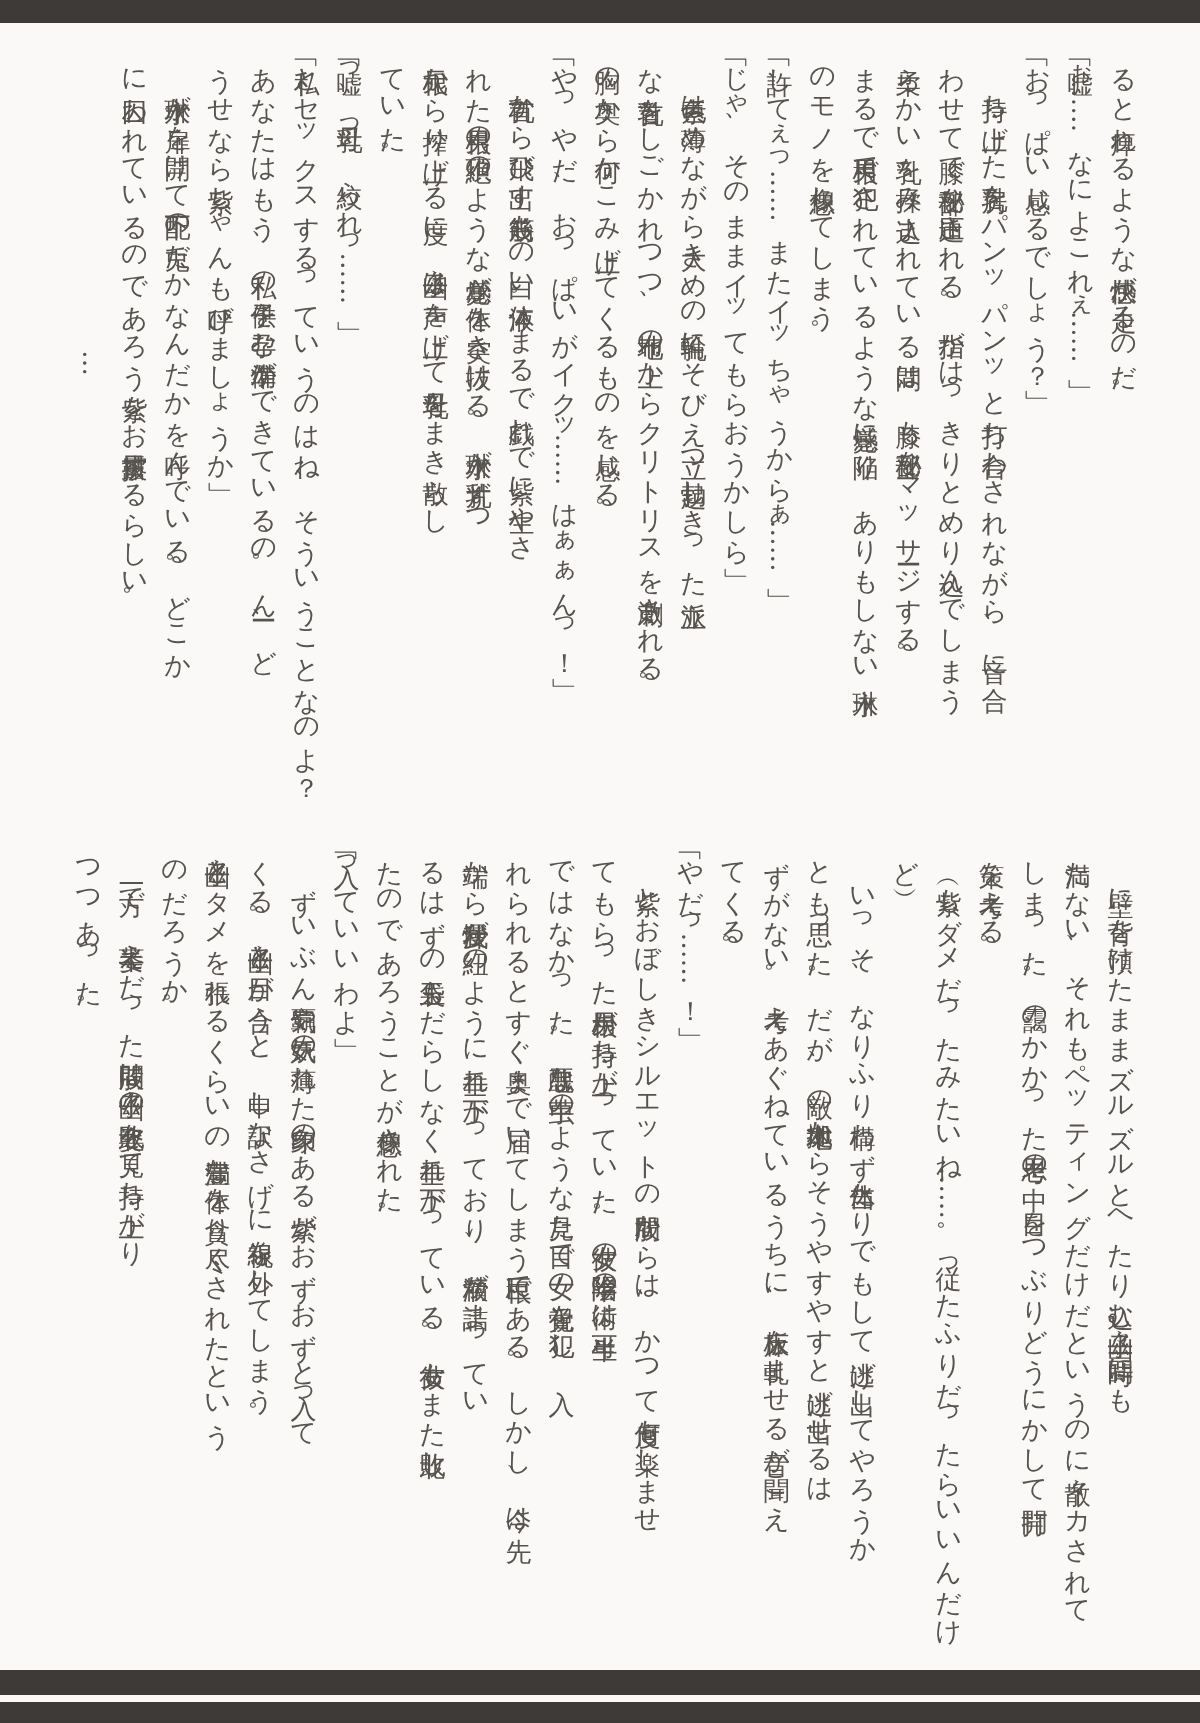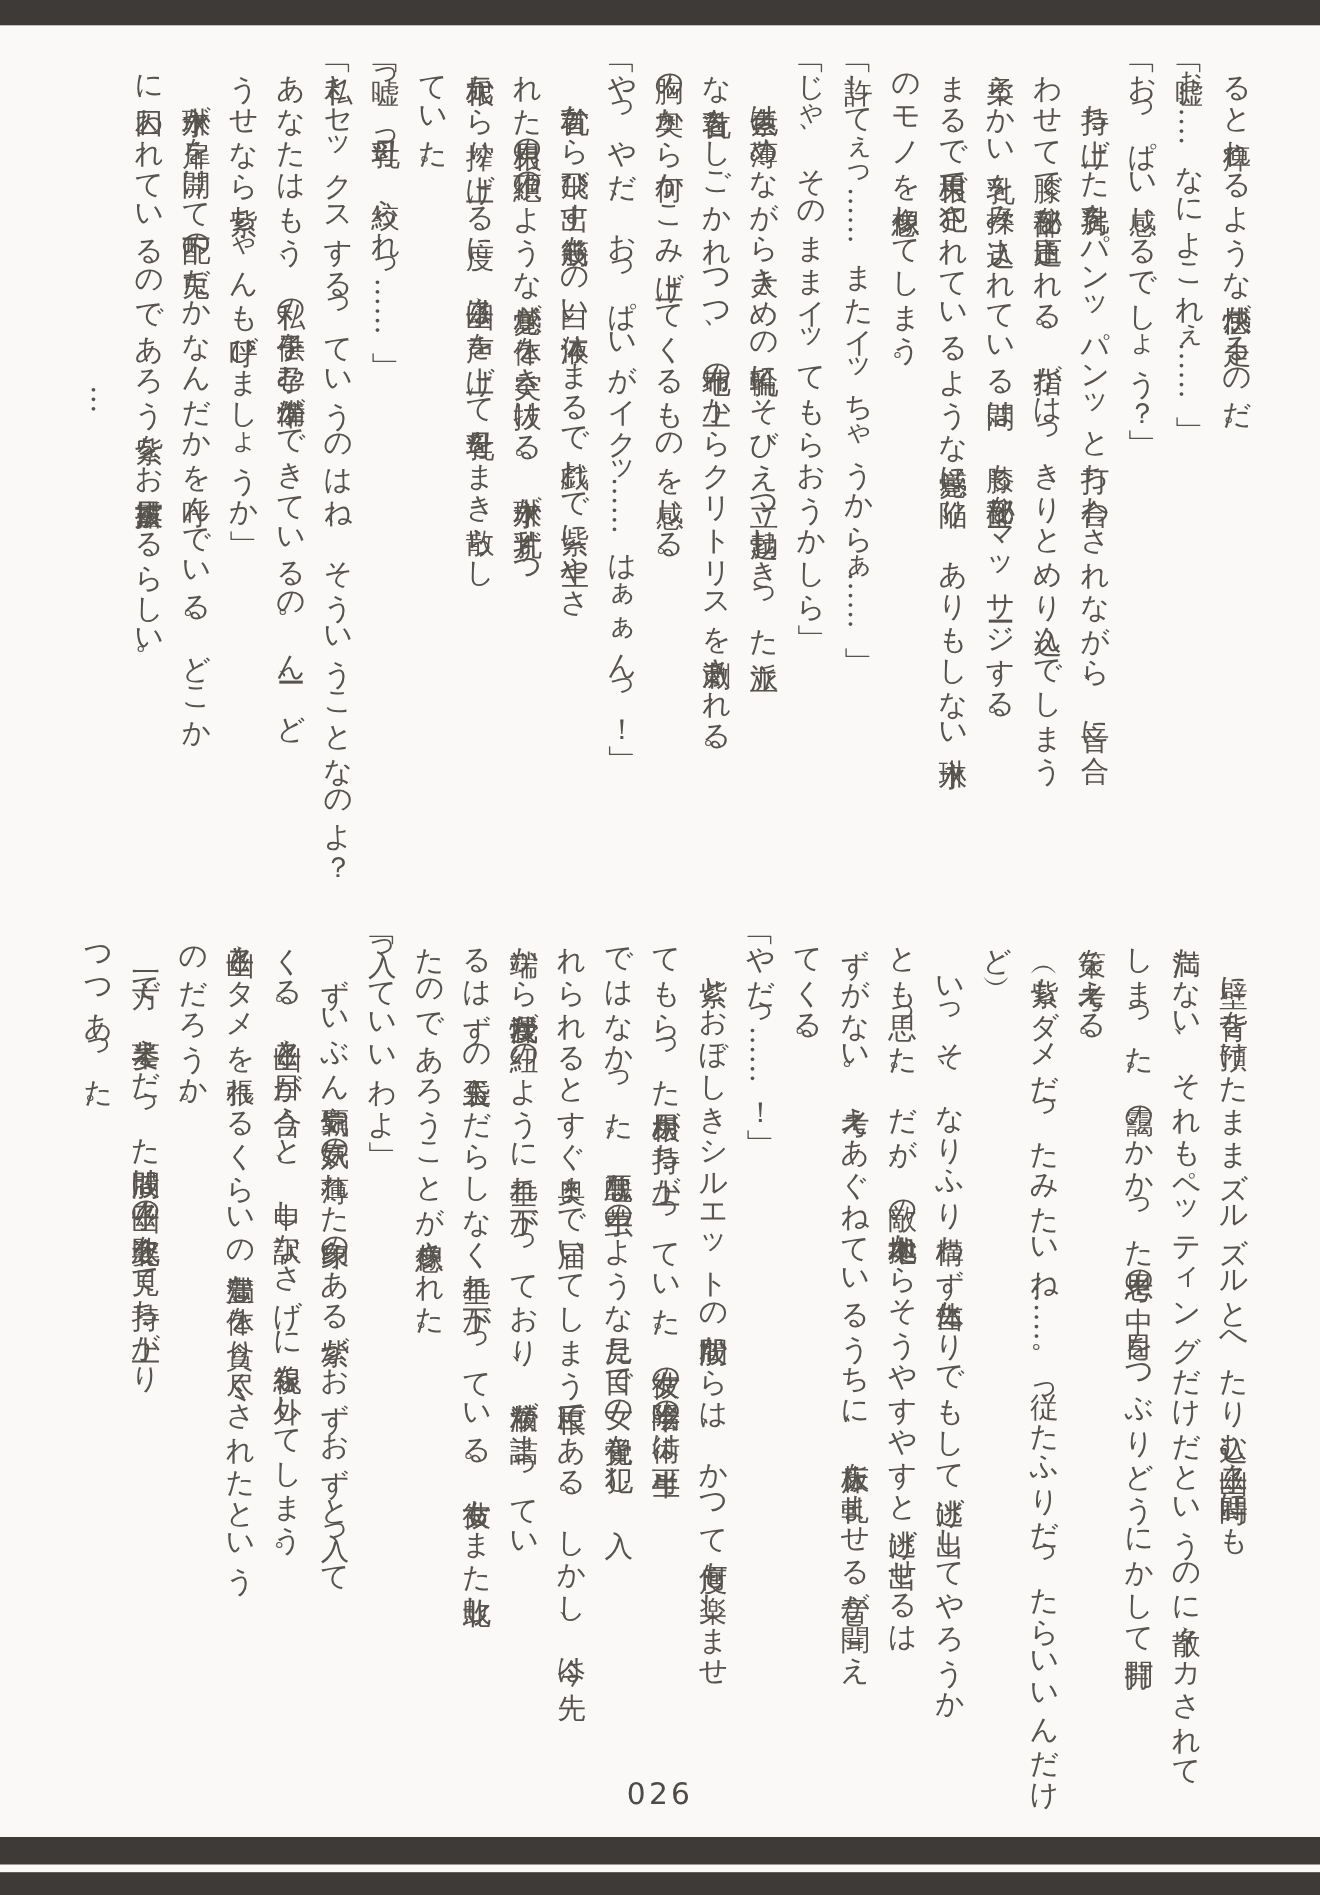--- a/index.html
+++ b/index.html
@@ -77,18 +77,17 @@
     <div class="line">たのであろうことが想像された。</div>
     <div class="line">「入っていいわよ」</div>
     <div class="line ind">ずいぶん覇気や妖気の薄れた印象のある紫がおずおずと入って</div>
     <div class="line">くる。幽々子と目が合うと、申し訳なさげに視線を外してしまう。</div>
     <div class="line">幽々子とタメを張れるくらいの豊満な体を貪り尽くされたという</div>
     <div class="line">のだろうか。</div>
     <div class="line ind">一方で、半萎えだった股間は幽々子の敗北姿を見て持ち上がり</div>
     <div class="line">つつあった。</div>
   </div>
 
-  <div class="page-number">026</div>
 
   <div class="bar bar-bottom-a"></div>
   <div class="bar bar-bottom-b"></div>
 
 </div>
 
 </body></html>

